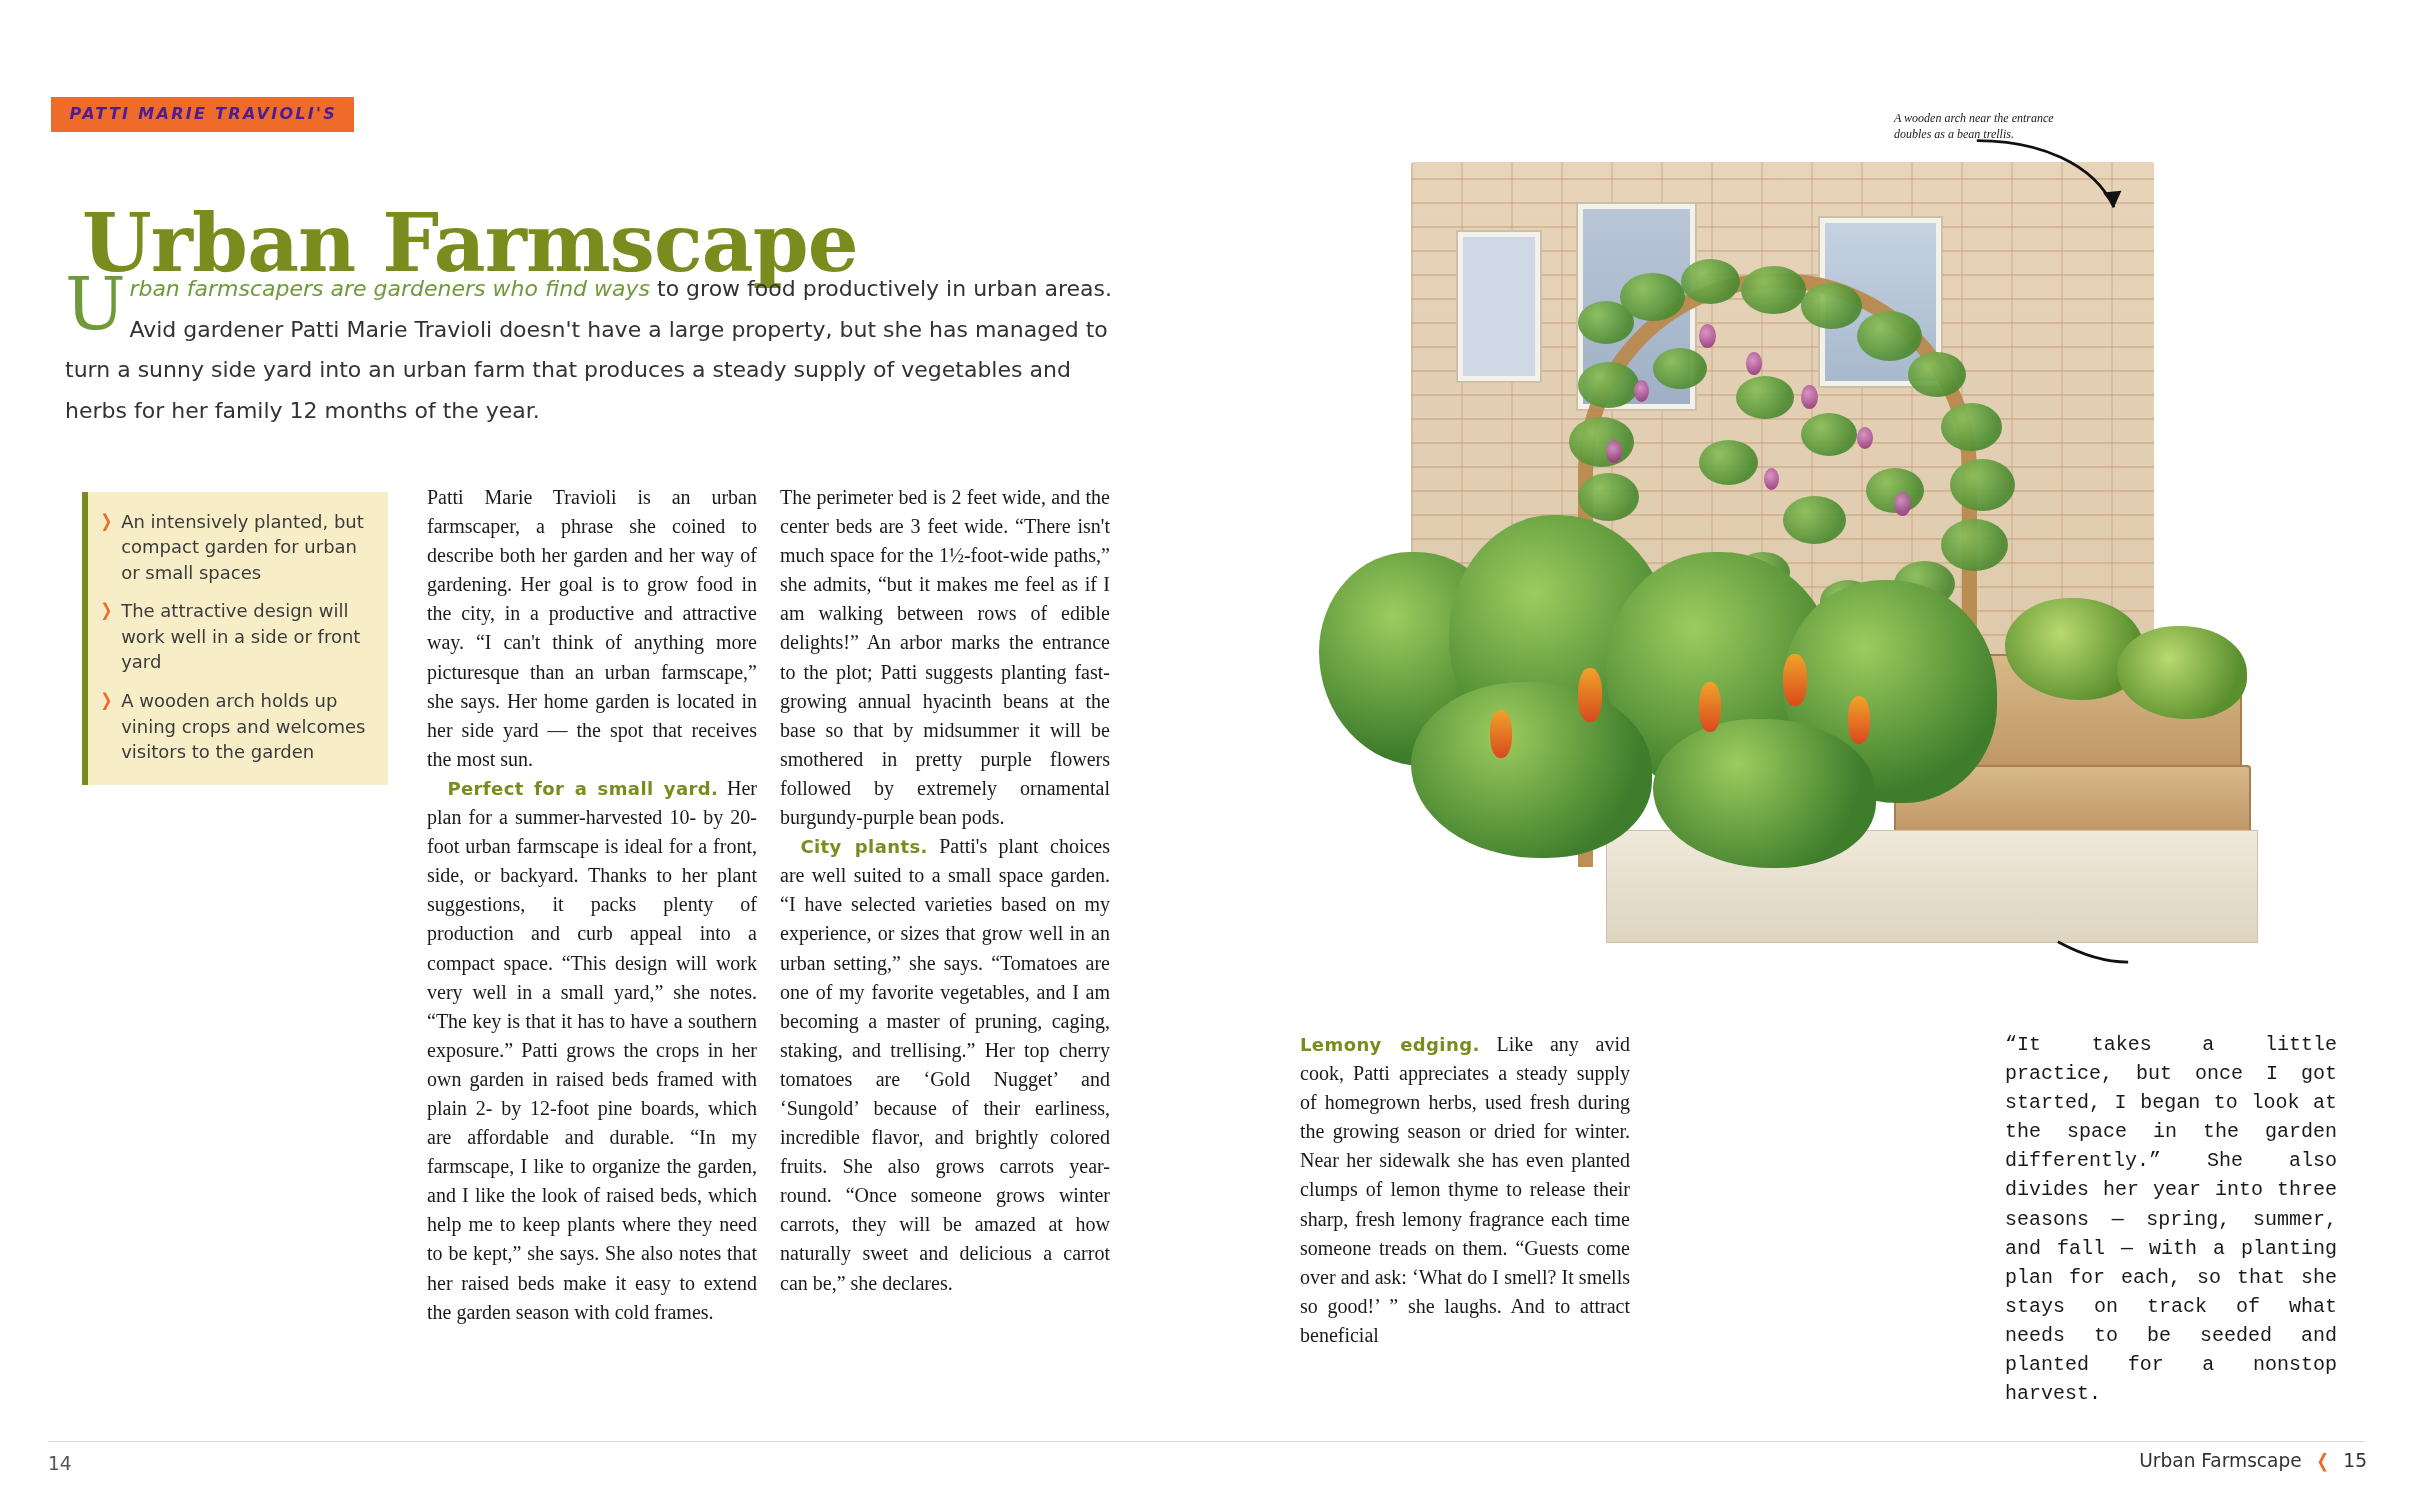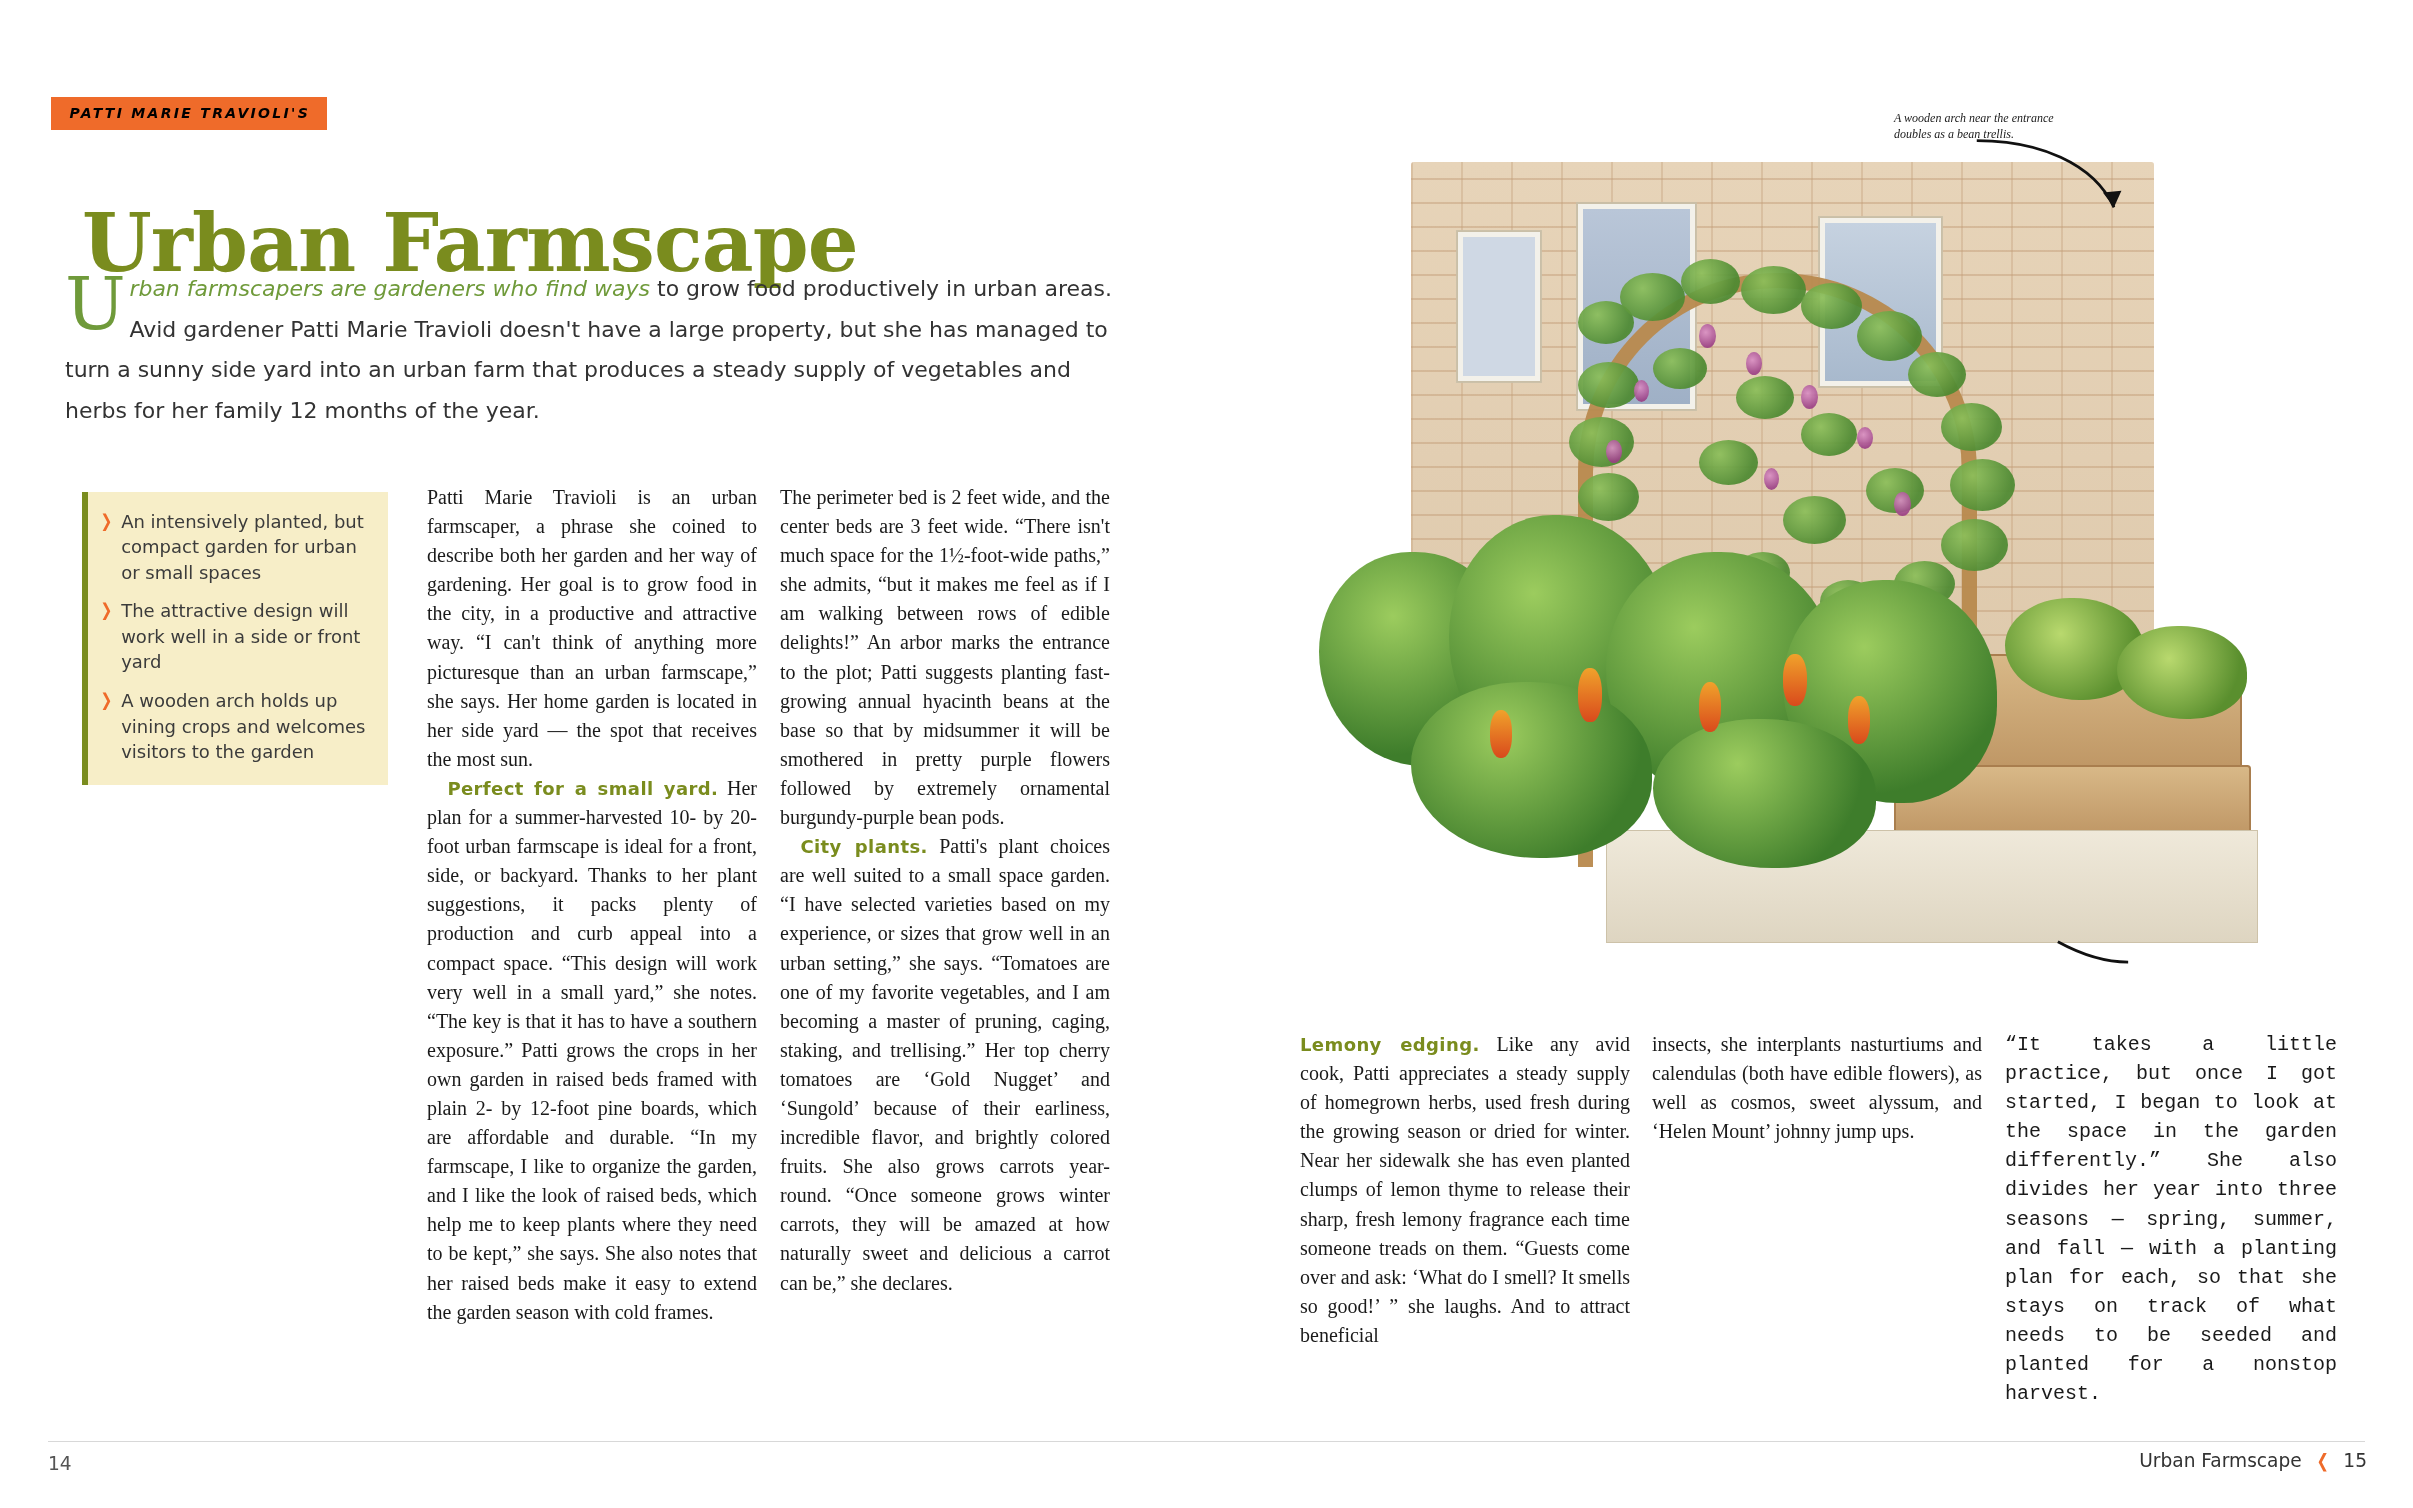--- a/index.html
+++ b/index.html
@@ -20,25 +20,25 @@
     height: 1508px;
     background: #ffffff;
   }
 
   
   .kicker {
     position: absolute;
     left: 51px;
     top: 97px;
     background: #ef6b2a;
-    color: #000000;
+    color: #4c1d95;
     font-family: "DejaVu Sans", sans-serif;
     font-style: italic;
     font-weight: bold;
-    font-size: 14px;
+    font-size: 16px;
     letter-spacing: 2.3px;
     padding: 9.3px 16.7px 9.3px 18.6px;
     line-height: 1;
   }
   .headline {
     position: absolute;
     left: 82px;
     top: 149px;
     font-family: "DejaVu Serif", serif;
     font-weight: bold;
@@ -365,21 +365,20 @@
     <path d="M78,26 C50,26 24,16 2,4" fill="none" stroke="#111111" stroke-width="3"></path>
   </svg>
 
   <div class="cap" id="cap-arch">A wooden arch near the entrance doubles as a bean trellis.</div>
 
   <div class="col" id="col3">
     <p><span class="runin-green">Lemony edging.</span><span> Like any avid cook, Patti appreciates a steady supply of homegrown herbs, used fresh during the growing season or dried for winter. Near her sidewalk she has even planted clumps of lemon thyme to release their sharp, fresh lemony fragrance each time someone treads on them. “Guests come over and ask: ‘What do I smell? It smells so good!’ ” she laughs. And to attract beneficial</span></p>
   </div>
 
   <div class="col" id="col4">
-    <p>insects, she interplants nasturtiums and calendulas (both have edible flowers), as well as cosmos, sweet alyssum, and ‘Helen Mount’ johnny jump ups.</p>
   </div>
 
   <div class="col" id="col5">
     <p>“It takes a little practice, but once I got started, I began to look at the space in the garden differently.” She also divides her year into three seasons — spring, summer, and fall — with a planting plan for each, so that she stays on track of what needs to be seeded and planted for a nonstop harvest.</p>
   </div>
 
   <div class="hairline"></div>
 
   <div class="folio" id="folio-left">14</div>
 

